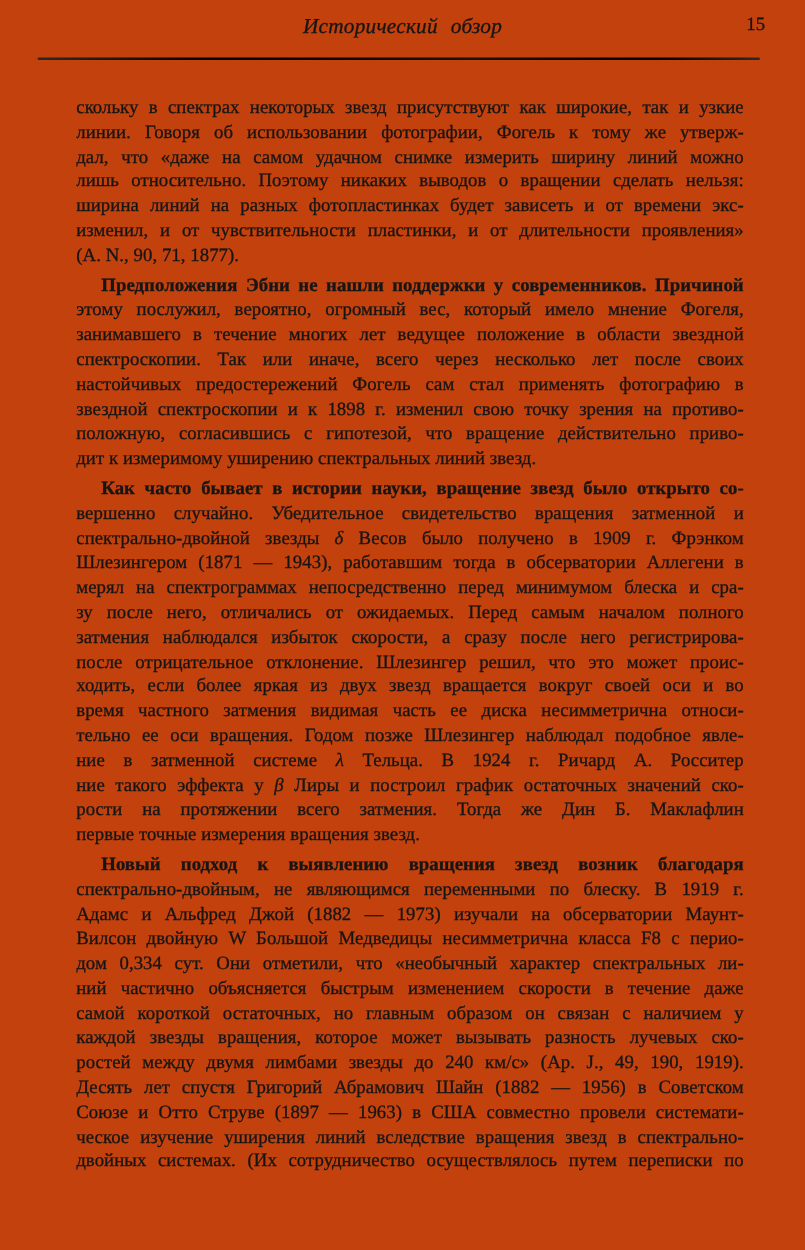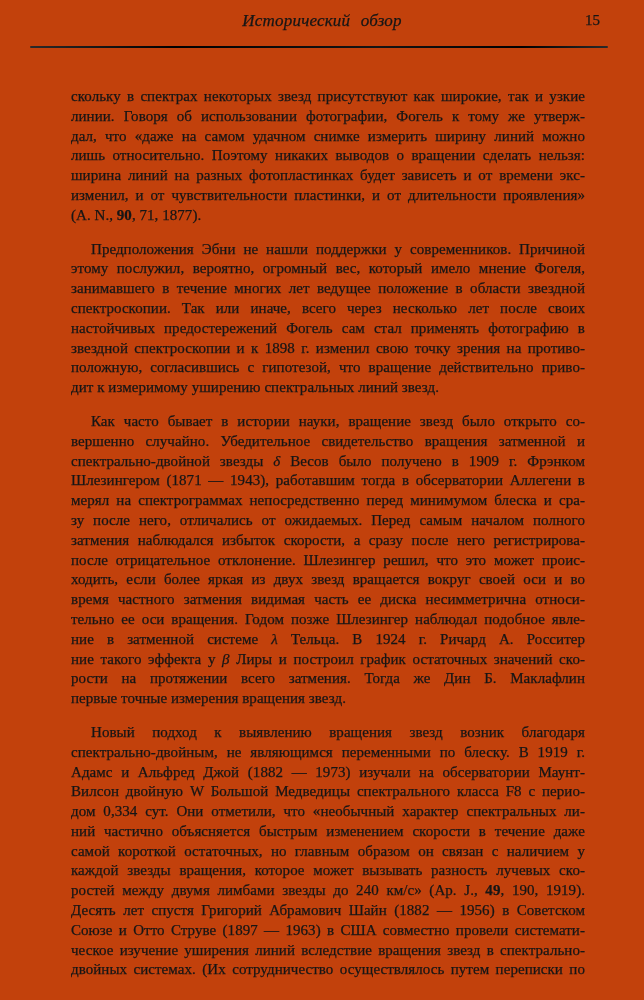--- a/index.html
+++ b/index.html
@@ -24,52 +24,52 @@
     right: 0;
     text-align: center;
     font-style: italic;
     font-size: 17px;
     word-spacing: 0.35em;
     letter-spacing: 0.2px;
   }
   .page-number {
     position: absolute;
     top: 12px;
-    right: 44px;
+    right: 32px;
     font-size: 15px;
   }
   .header-rule {
     position: absolute;
     top: 46px;
     left: 30px;
     width: 578px;
     height: 2.4px;
     background: linear-gradient(90deg, #2a2a2a, #000 25%, #151515 60%, #000 85%, #2a2a2a);
     border-radius: 2px;
   }
   .body-text {
     position: absolute;
     top: 73px;
     left: 57px;
     width: 542px;
     font-size: 15px;
     line-height: 19.8px;
     letter-spacing: 0.05px;
   }
-  .para { margin: 14px; }
+  .para { margin: 4px; }
   .line {
     text-align: justify;
     text-align-last: justify;
     white-space: normal;
     overflow: hidden;
     height: 19.8px;
   }
   .line.endline { text-align-last: left; }
-  .line.indent { text-indent: 20px; }
-  .line b { font-weight: 700; }
+  .line.indent { text-indent: 20px; font-weight: bold; }
+  .line b { font-weight: 400; }
   .line i { font-style: italic; }
 </style>
 </head>
 <body>
 
 <div class="page">
   <header>
     <div class="running-title">Исторический обзор</div>
     <div class="page-number">15</div>
     <div class="header-rule"></div>
@@ -108,21 +108,21 @@
         <div class="line">тельно ее оси вращения. Годом позже Шлезингер наблюдал подобное явле-</div>
         <div class="line">ние в затменной системе <i>λ</i> Тельца. В 1924 г. Ричард А. Росситер</div>
         <div class="line">ние такого эффекта у <i>β</i> Лиры и построил график остаточных значений ско-</div>
         <div class="line">рости на протяжении всего затмения. Тогда же Дин Б. Маклафлин</div>
         <div class="line endline">первые точные измерения вращения звезд.</div>
       </div>
       <div class="para">
         <div class="line indent">Новый подход к выявлению вращения звезд возник благодаря</div>
         <div class="line">спектрально-двойным, не являющимся переменными по блеску. В 1919 г.</div>
         <div class="line">Адамс и Альфред Джой (1882 — 1973) изучали на обсерватории Маунт-</div>
-        <div class="line">Вилсон двойную W Большой Медведицы спектрального класса F8 с перио-</div>
+        <div class="line">Вилсон двойную W Большой Медведицы несимметрична класса F8 с перио-</div>
         <div class="line">дом 0,334 сут. Они отметили, что «необычный характер спектральных ли-</div>
         <div class="line">ний частично объясняется быстрым изменением скорости в течение даже</div>
         <div class="line">самой короткой остаточных, но главным образом он связан с наличием у</div>
         <div class="line">каждой звезды вращения, которое может вызывать разность лучевых ско-</div>
         <div class="line">ростей между двумя лимбами звезды до 240 км/с» (Ap. J., <b>49</b>, 190, 1919).</div>
         <div class="line">Десять лет спустя Григорий Абрамович Шайн (1882 — 1956) в Советском</div>
         <div class="line">Союзе и Отто Струве (1897 — 1963) в США совместно провели системати-</div>
         <div class="line">ческое изучение уширения линий вследствие вращения звезд в спектрально-</div>
         <div class="line">двойных системах. (Их сотрудничество осуществлялось путем переписки по</div>
       </div>

